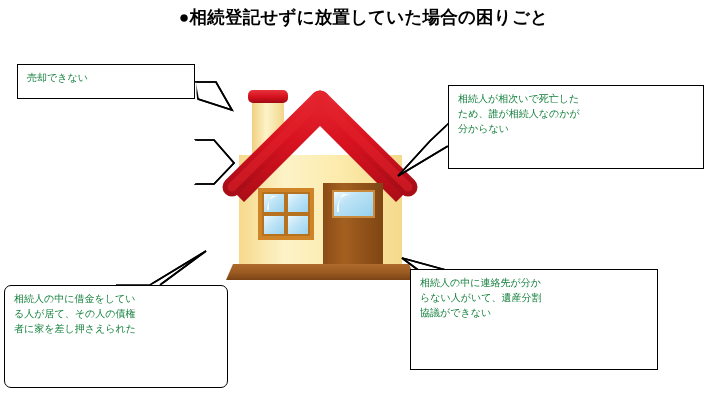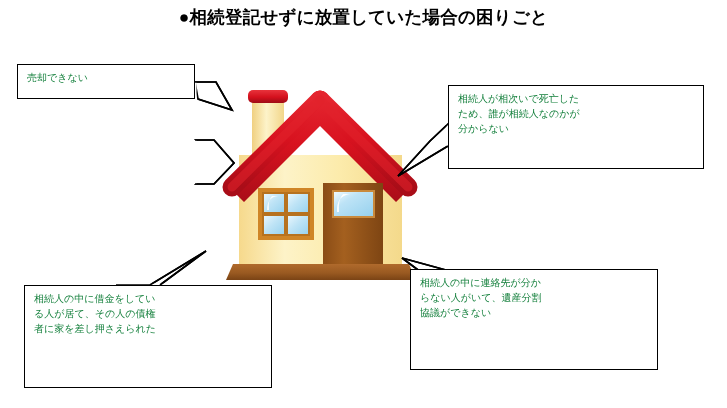--- a/index.html
+++ b/index.html
@@ -47,21 +47,21 @@
     color: #15803d;
     font-size: 10px;
     line-height: 1.52;
     padding: 5px 8px 0 9px;
     white-space: pre-line;
     z-index: 5;
   }
   #callout-0 { left: 17px;  top: 64px;  width: 178px; height: 35px; }
   #callout-1 { left: 17px;  top: 117px; width: 178px; height: 84px; }
   #callout-2 { left: 448px; top: 64px;  width: 256px; height: 84px; margin-top: 21px; }
-  #callout-3 { left: 24px;  top: 285px; width: 248px; height: 103px; }
+  #callout-3 { left: 4px;  top: 285px; width: 224px; height: 103px; border-radius: 7px; }
   #callout-4 { left: 410px; top: 269px; width: 248px; height: 101px; }
 </style>
 </head>
 <body>
 
 <div id="stage">
 
   <div class="page-title">●相続登記せずに放置していた場合の困りごと</div>
 
   <svg class="art" viewBox="0 0 727 408">

